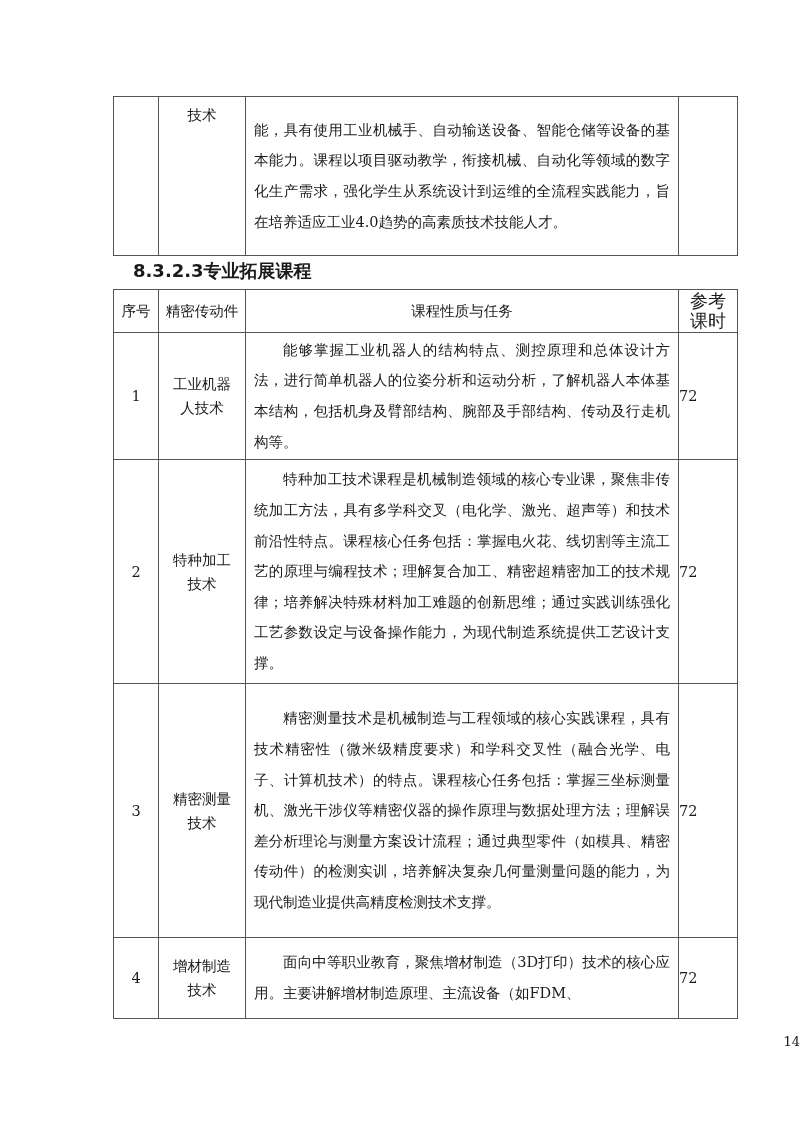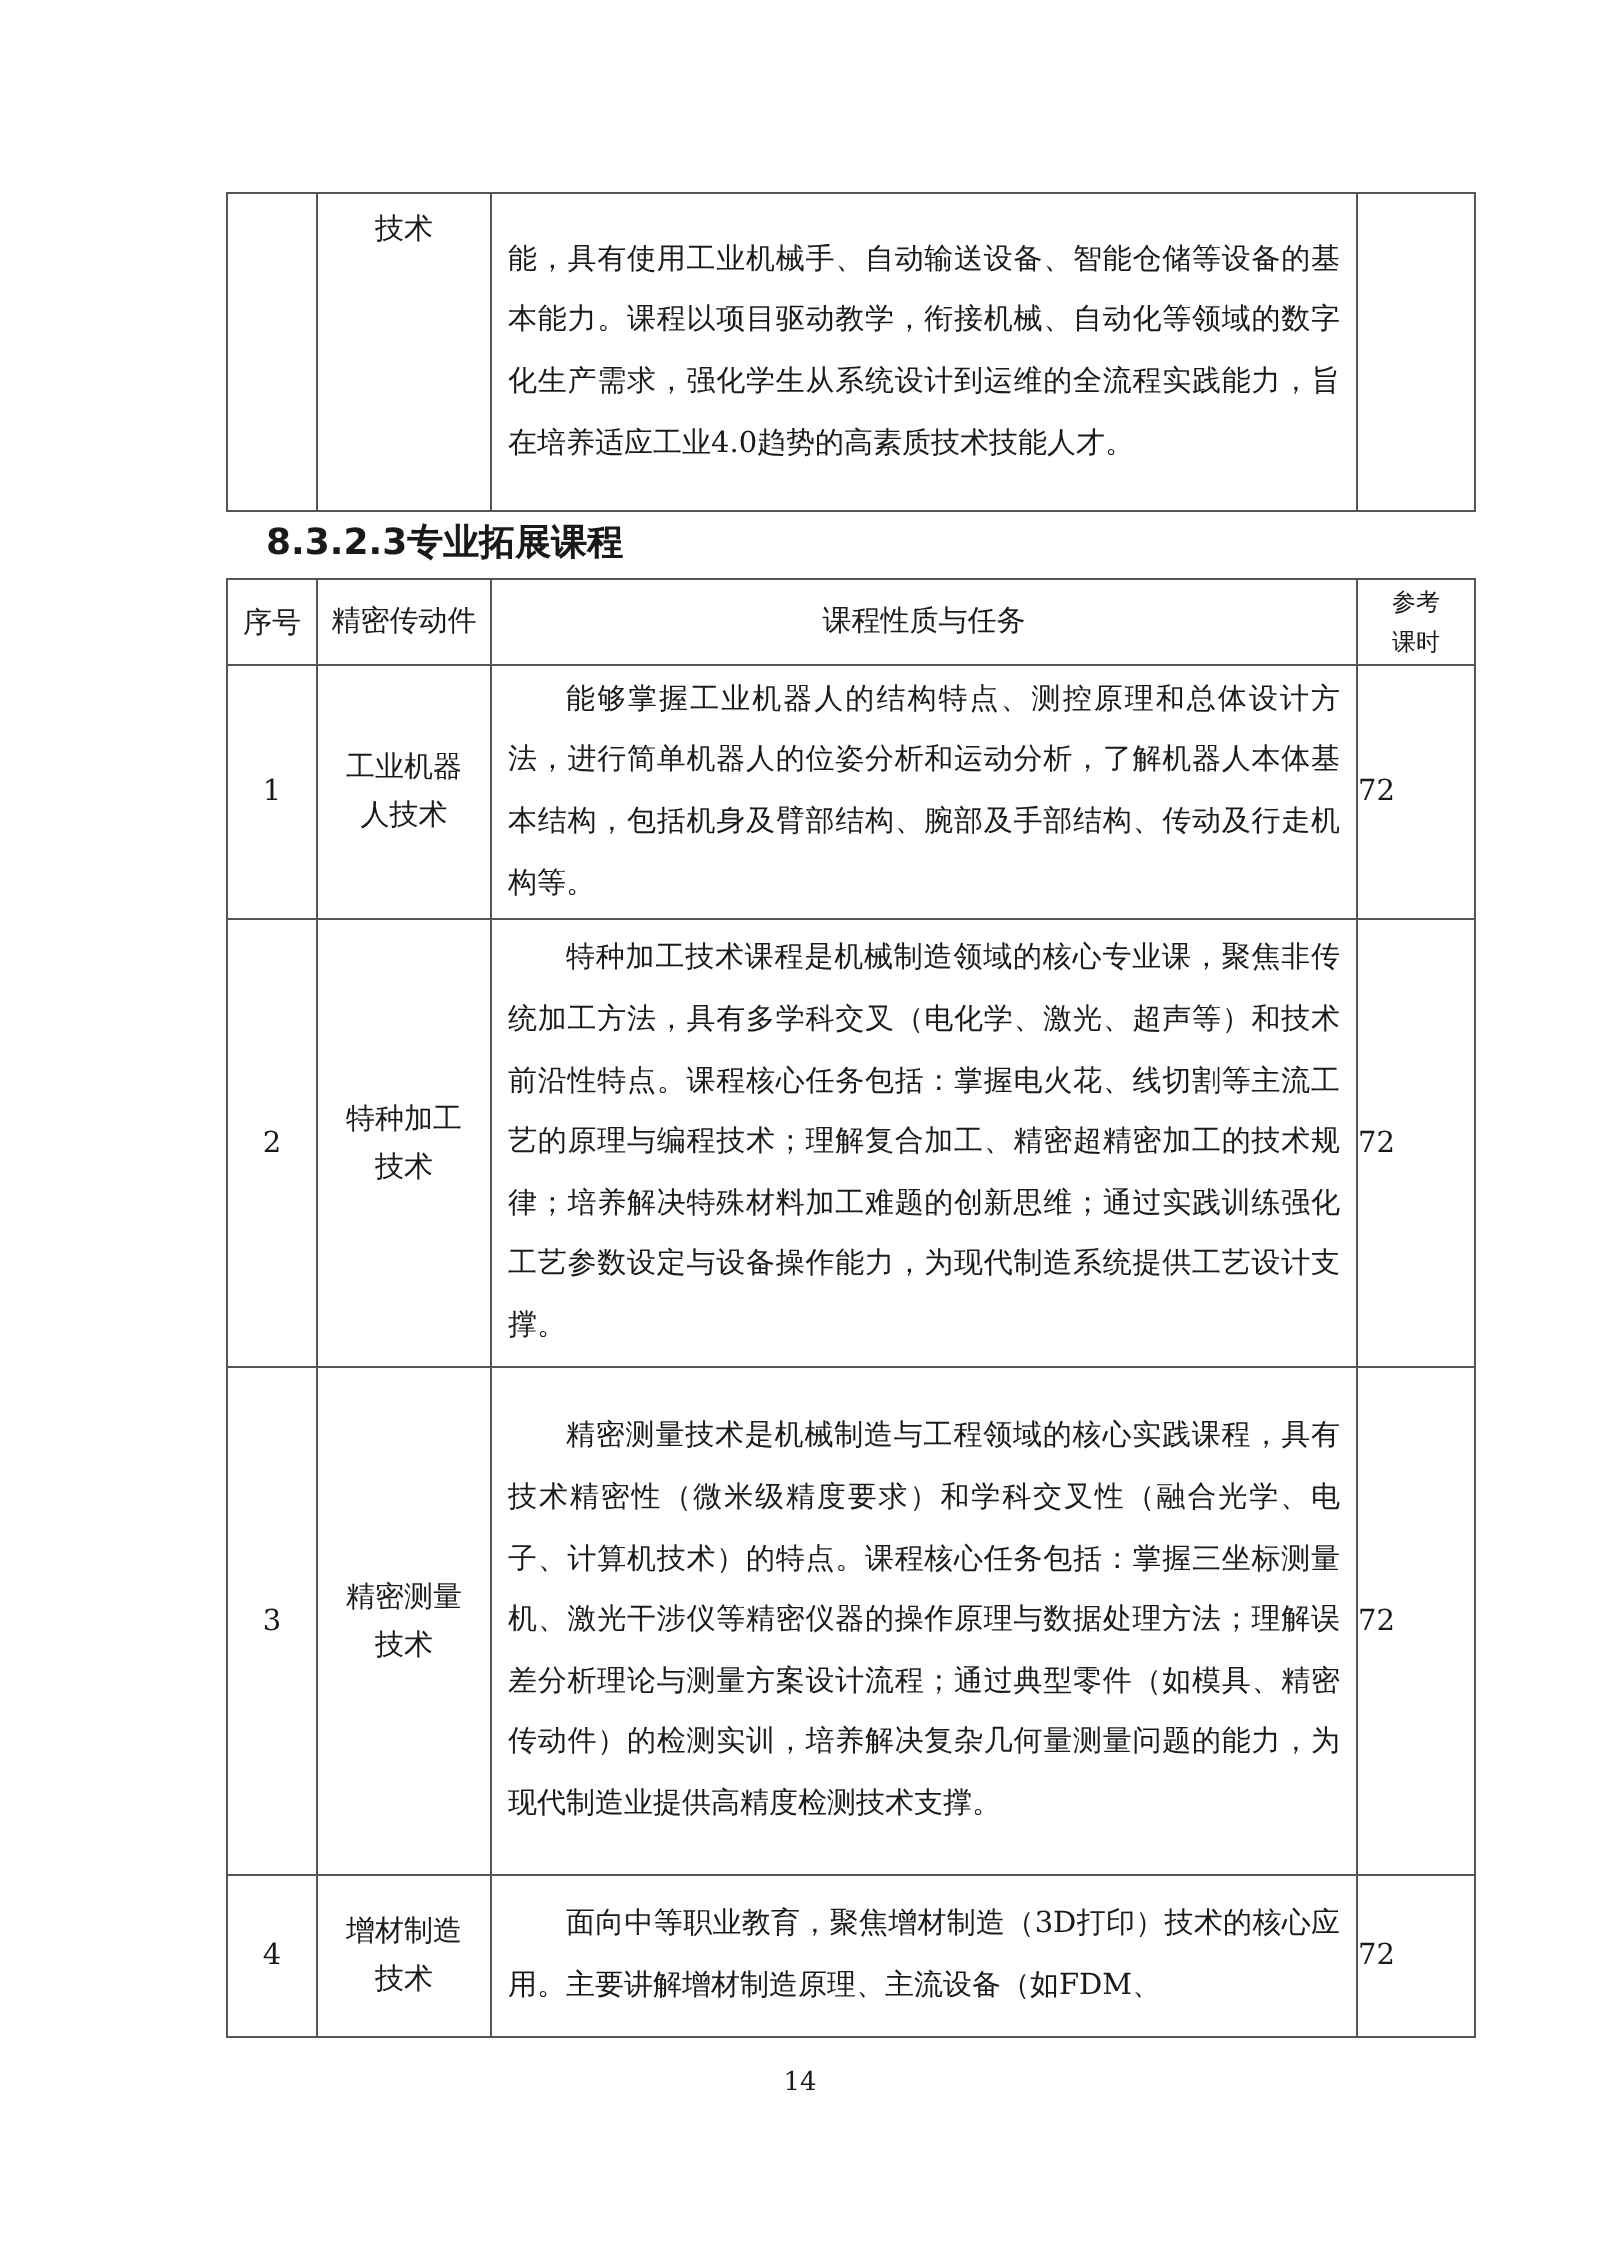--- a/index.html
+++ b/index.html
@@ -13,22 +13,22 @@
   .c-hours { width: 58px; text-align: left; }
   .indent { text-indent: 2em; }
   #t1 { top: 96px; }
   #t1 .c-name { vertical-align: top; padding-top: 6px !important; font-family: Liberation Serif, serif; }
   #t1 .c-desc { padding-top: 0 !important; }
   .heading { position: absolute; left: 133px; top: 259px; font-size: 18px; font-weight: bold;
              font-family: "DejaVu Sans", "Liberation Sans", sans-serif; }
   #t2 { top: 289px; }
   .hdr td { height: 42px; text-align: center; }
   .hdr .c-desc { text-align: center; }
-  .hdr .c-hours { line-height: 20px; font-size: 12px; }
-  .page-no { position: absolute; top: 1034px; left: 0; width: 800px; text-align: center; font-size: 13px; }
+  .hdr .c-hours { line-height: 20px; font-size: 18px; }
+  .page-no { position: absolute; top: 1034px; left: 0; width: 800px; text-align: right; font-size: 13px; }
 </style>
 </head>
 <body>
 
 <table class="tbl" id="t1">
   <tbody>
       <tr style="height:159px">
     <td class="c-no"></td>
     <td class="c-name">技术</td>
     <td class="c-desc">能，具有使用工业机械手、自动输送设备、智能仓储等设备的基本能力。课程以项目驱动教学，衔接机械、自动化等领域的数字化生产需求，强化学生从系统设计到运维的全流程实践能力，旨在培养适应工业4.0趋势的高素质技术技能人才。</td>

